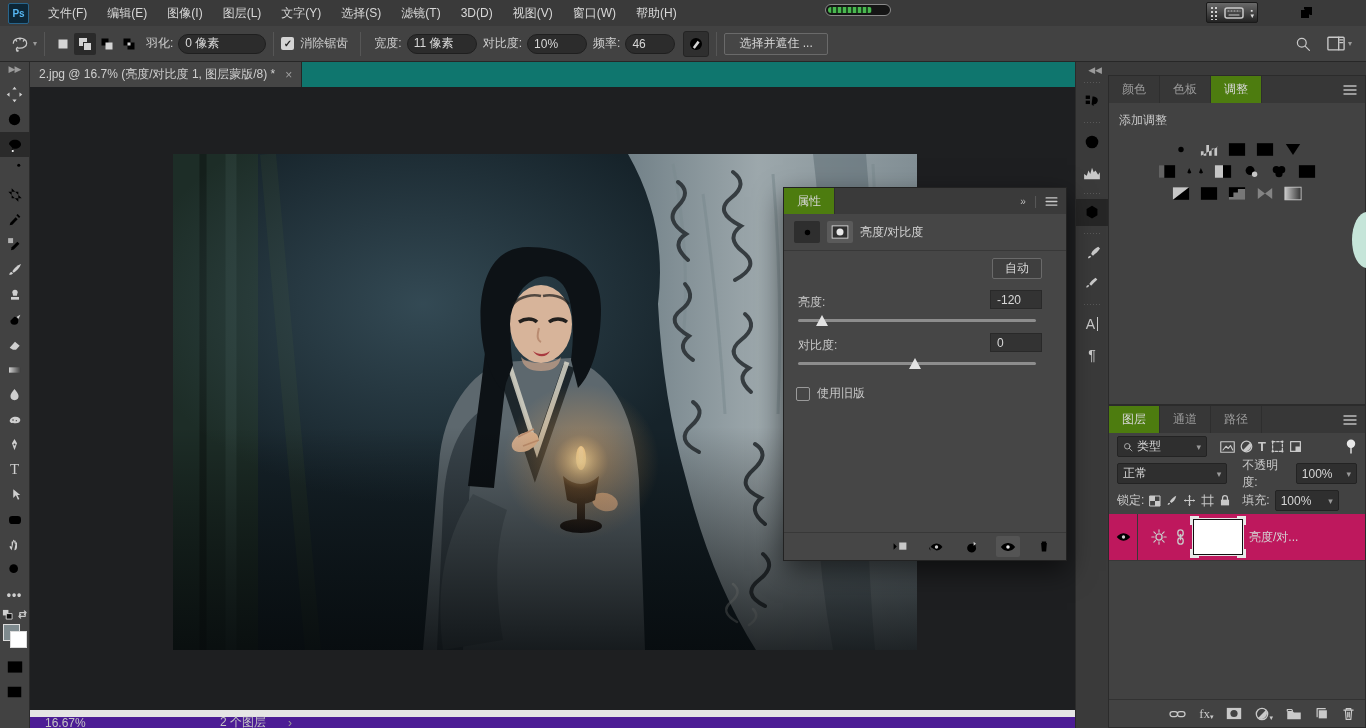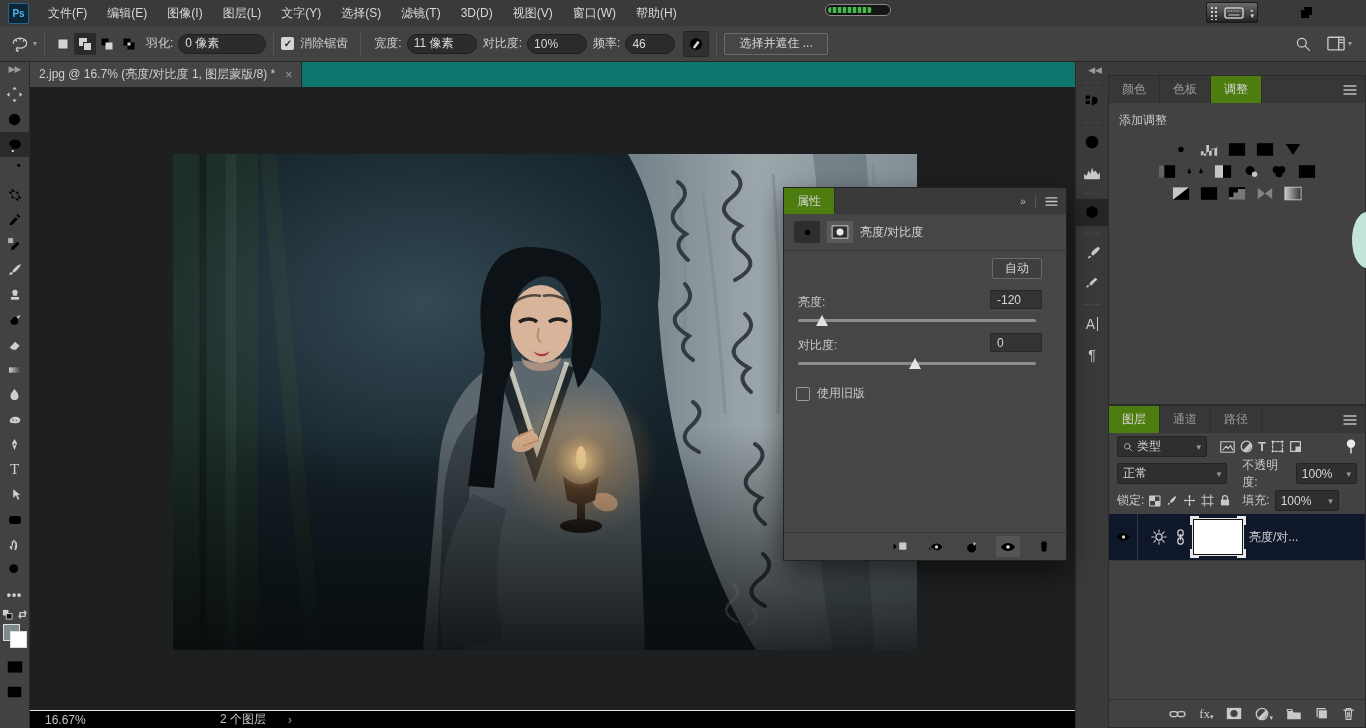--- a/index.html
+++ b/index.html
@@ -38,21 +38,21 @@
   .tool.active{background:#2a2a2a;color:#fff}
   .swatches{position:relative;width:24px;height:24px;margin-top:4px}
   .swatches .fg{position:absolute;left:0;top:0;width:15px;height:15px;background:#7e8a8e;border:1px solid #dcdcdc}
   .swatches .bg{position:absolute;right:0;bottom:0;width:15px;height:15px;background:#fff;border:1px solid #dcdcdc}
   
   #tabstrip{position:absolute;left:30px;top:62px;width:1045px;height:25px;background:#0f766e;display:flex;align-items:flex-end}
   #doc-tab{height:25px;background:#454545;display:flex;align-items:center;padding:0 9px;color:#cfcfcf;border-right:1px solid #262626}
   #doc-tab .close{margin-left:10px;color:#9f9f9f}
   #canvas{position:absolute;left:30px;top:87px;width:1045px;height:623px;background:#1e1f21;overflow:hidden}
   #photo{position:absolute;left:143px;top:67px;width:744px;height:496px}
-  #statusbar{position:absolute;left:30px;top:710px;width:1045px;height:18px;background:#000000;border-top:1px solid #e5e5e5;
+  #statusbar{position:absolute;left:30px;top:710px;width:1045px;height:18px;background:#4c1d95;border-top:7px solid #e5e5e5;
       display:flex;align-items:center;color:#c4c4c4;box-sizing:border-box}
   #statusbar .zoomtxt{margin-left:15px;width:70px}
   #statusbar .layerstxt{position:absolute;left:190px}
   #statusbar .chevron{position:absolute;left:258px;color:#9a9a9a}
   
   #dockstrip{position:absolute;left:1075px;top:62px;width:33px;height:666px;background:#3a3a3a;border-left:1px solid #2b2b2b;
       display:flex;flex-direction:column;align-items:center;box-sizing:border-box}
   #dockstrip .chev{color:#9a9a9a;font-size:9px;align-self:flex-end;margin:3px 6px 2px 0}
   .dock-btn{width:33px;height:27px;display:flex;align-items:center;justify-content:center;color:#c9c9c9;margin:2px 0}
   .dock-btn.active{background:#262626}
@@ -66,21 +66,21 @@
   .ptabs .pmenu{margin-left:auto;align-self:center;margin-right:8px;color:#bdbdbd}
   #adj-group{top:13px;height:330px}
   #adj-title{padding:9px 10px 6px;color:#c8c8c8}
   .adj-row{display:flex;justify-content:center;gap:9px;margin:7px 0}
   .adj-ico{width:19px;height:15px;display:flex;align-items:center;justify-content:center;color:#c6c6c6}
   #layers-group{top:343px;height:323px}
   .lrow{display:flex;align-items:center;height:27px;padding:0 8px;gap:5px;box-sizing:border-box}
   .lselect{background:#2f2f2f;border:1px solid #232323;border-radius:2px;height:19px;display:flex;align-items:center;padding:0 5px;color:#d6d6d6}
   .lselect .dd{margin-left:auto;color:#9a9a9a;font-size:9px;padding-left:6px}
   .layer-row{display:flex;align-items:center;height:46px;border-bottom:1px solid #383838;position:relative}
-  .layer-row.selected{background:#0f172a}
+  .layer-row.selected{background:#be185d}
   .eye-cell{width:28px;align-self:stretch;display:flex;align-items:center;justify-content:center;border-right:1px solid #383838;color:#d0d0d0}
   .mask-thumb{width:48px;height:34px;background:#fff;border:1px solid #0f0f0f;outline:1px solid #e8e8e8;position:relative;margin:0 6px}
   .mask-thumb i{position:absolute;width:7px;height:7px;border:2px solid #e8e8e8}
   .bg-thumb{width:52px;height:36px;border:1px solid #141414;margin:0 8px 0 6px;
      background:linear-gradient(90deg,#1d2b25 0 16%,rgba(0,0,0,0) 16%),linear-gradient(90deg,rgba(0,0,0,0) 0 55%,#93a0a5 55% 100%),#17242b}
   .lfooter{position:absolute;left:0;right:0;bottom:0;height:27px;border-top:1px solid #323232;display:flex;align-items:center;justify-content:flex-end;gap:13px;padding-right:10px}
   
   #props{position:absolute;left:783px;top:187px;width:284px;height:374px;background:#464646;border:1px solid #222;
      box-shadow:0 10px 26px rgba(0,0,0,.55);box-sizing:border-box;z-index:40}
   #props .ptabs{height:26px;background:#3a3a3a}

